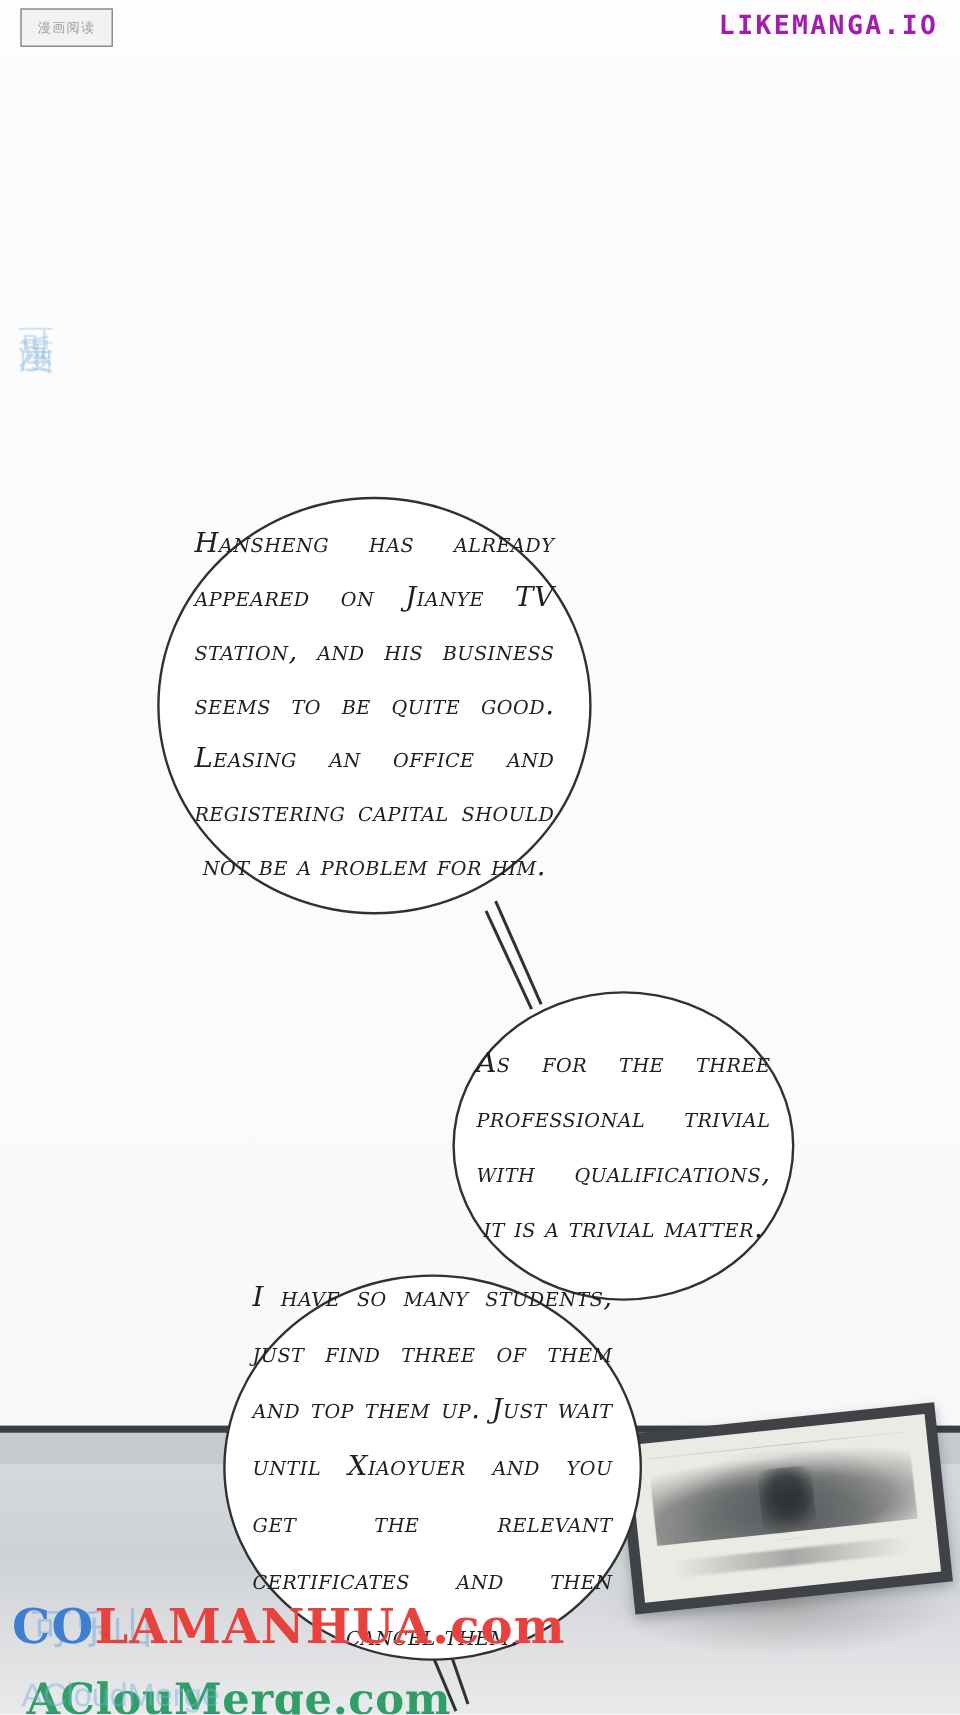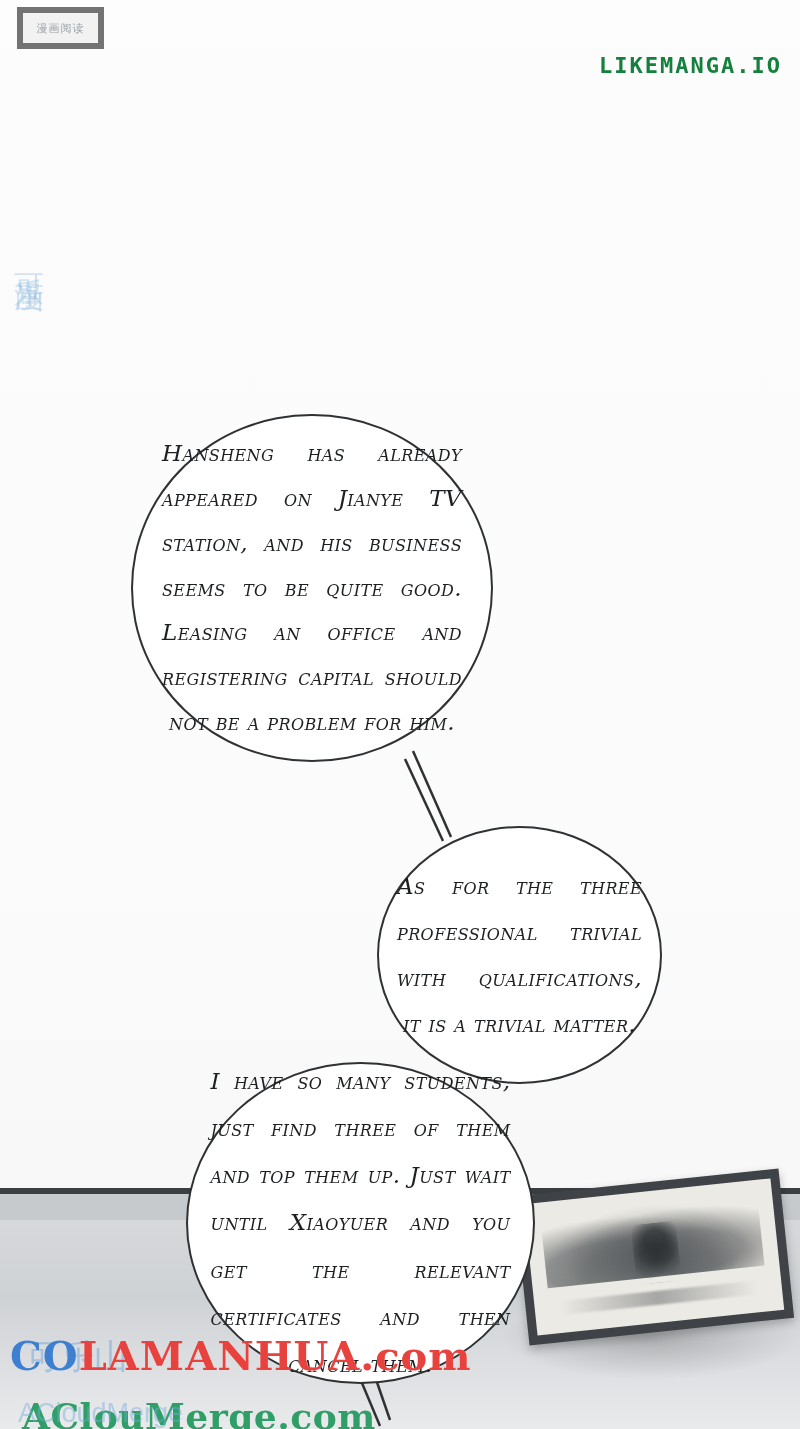--- a/index.html
+++ b/index.html
@@ -18,39 +18,38 @@
     background: #fdfdfd;
   }
   
   .corner-tag {
     position: absolute;
     left: 17px;
     top: 7px;
     width: 75px;
     height: 30px;
     background: #f2f2f2;
-    border: 6px solid #737373;
+    border: 1px solid #737373;
     display: flex;
     align-items: center;
     justify-content: center;
     color: #9aa1a8;
     font-size: 11px;
     letter-spacing: 1px;
     font-family: "DejaVu Sans", sans-serif;
   }
   .site-watermark {
     position: absolute;
     right: 18px;
     top: 9px;
     font-family: "DejaVu Sans Mono", monospace;
     font-weight: bold;
     font-size: 22px;
     letter-spacing: 2px;
-    color: #15803d;
-    margin-top: 44px;
+    color: #a21caf;
   }
 
   
   .scene-upper {
     position: absolute;
     left: 0;
     top: 48px;
     width: 800px;
     height: 1140px;
     background: linear-gradient(180deg, #fcfcfc 0%, #fbfbfb 70%, #f8f8f8 100%);

